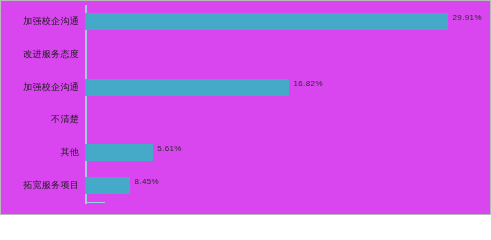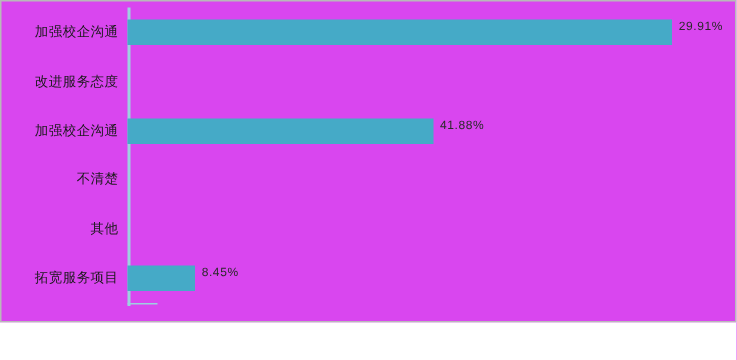--- a/index.html
+++ b/index.html
@@ -117,30 +117,34 @@
       </div>
 
       <div class="row">
         <span class="cat-label">改进服务态度</span>
       </div>
 
       <div class="row">
         <span class="cat-label">加强校企沟通</span>
         <div class="bar-wrap">
           <div class="bar" style="width: 204.388px; background: rgb(69, 170, 199);"></div>
-          <span class="val-label">41.88%</span>
+          <span class="val-label">16.82%</span>
         </div>
       </div>
 
       <div class="row">
         <span class="cat-label">不清楚</span>
       </div>
 
       <div class="row">
         <span class="cat-label">其他</span>
+        <div class="bar-wrap">
+          <div class="bar" style="width: 68.17px; background: rgb(69, 170, 199);"></div>
+          <span class="val-label">5.61%</span>
+        </div>
       </div>
 
       <div class="row">
         <span class="cat-label">拓宽服务项目</span>
         <div class="bar-wrap">
           <div class="bar" style="width: 45.4467px; background: rgb(69, 170, 199);"></div>
           <span class="val-label">8.45%</span>
         </div>
       </div>
 

